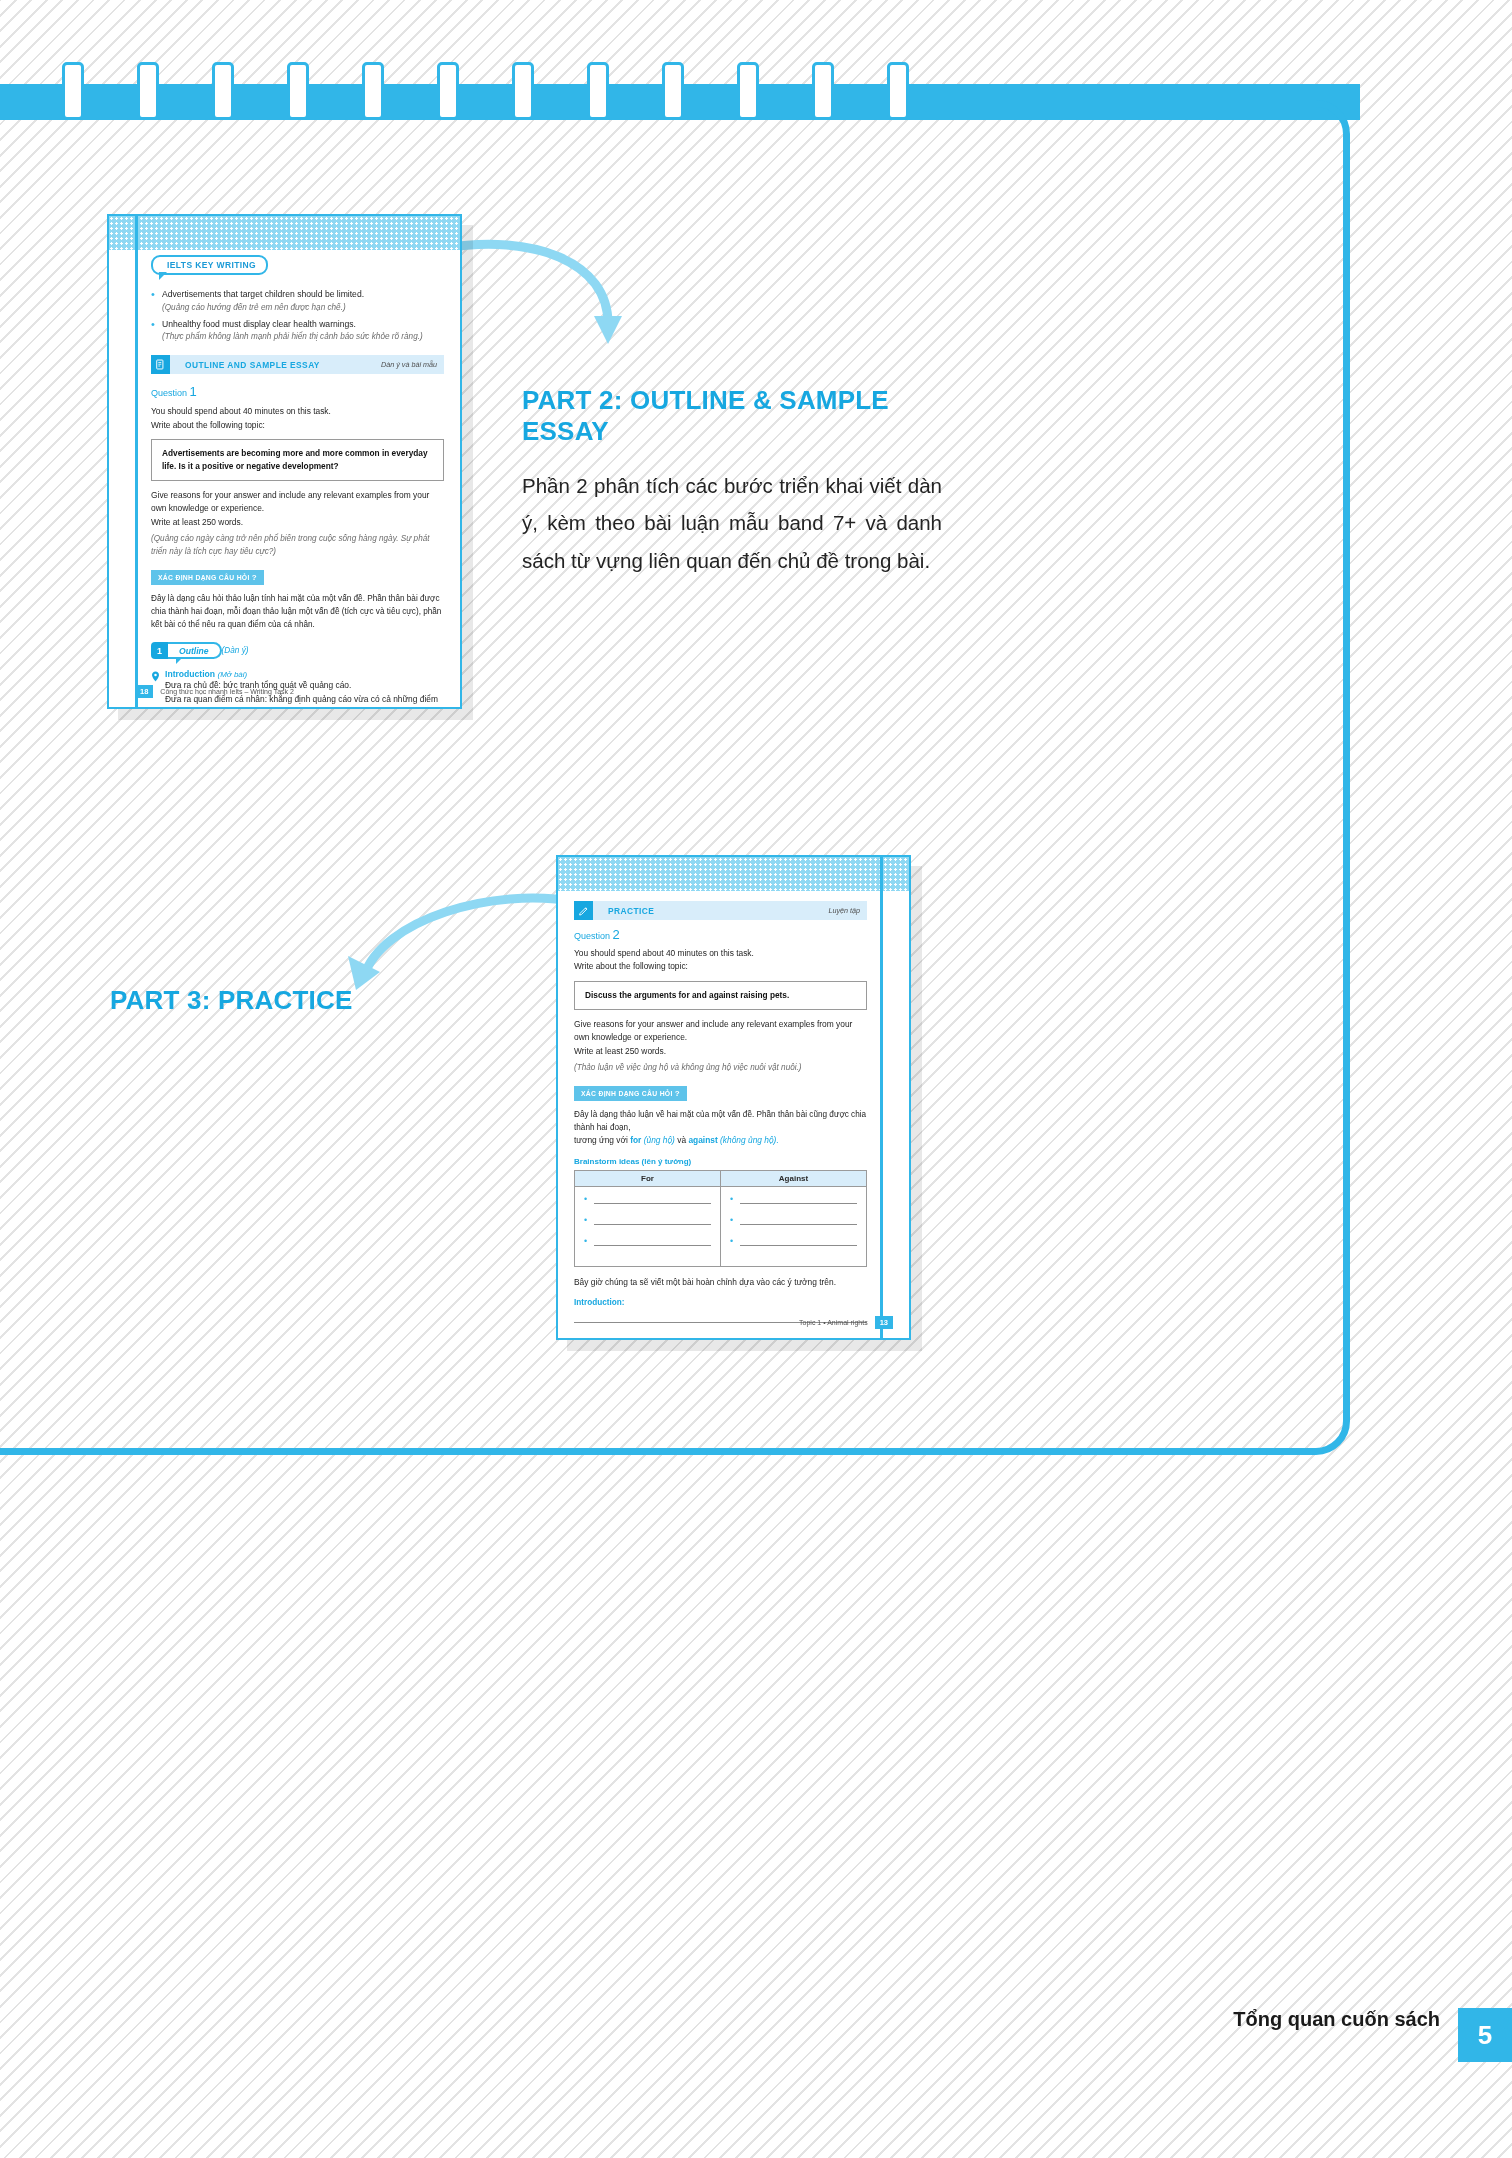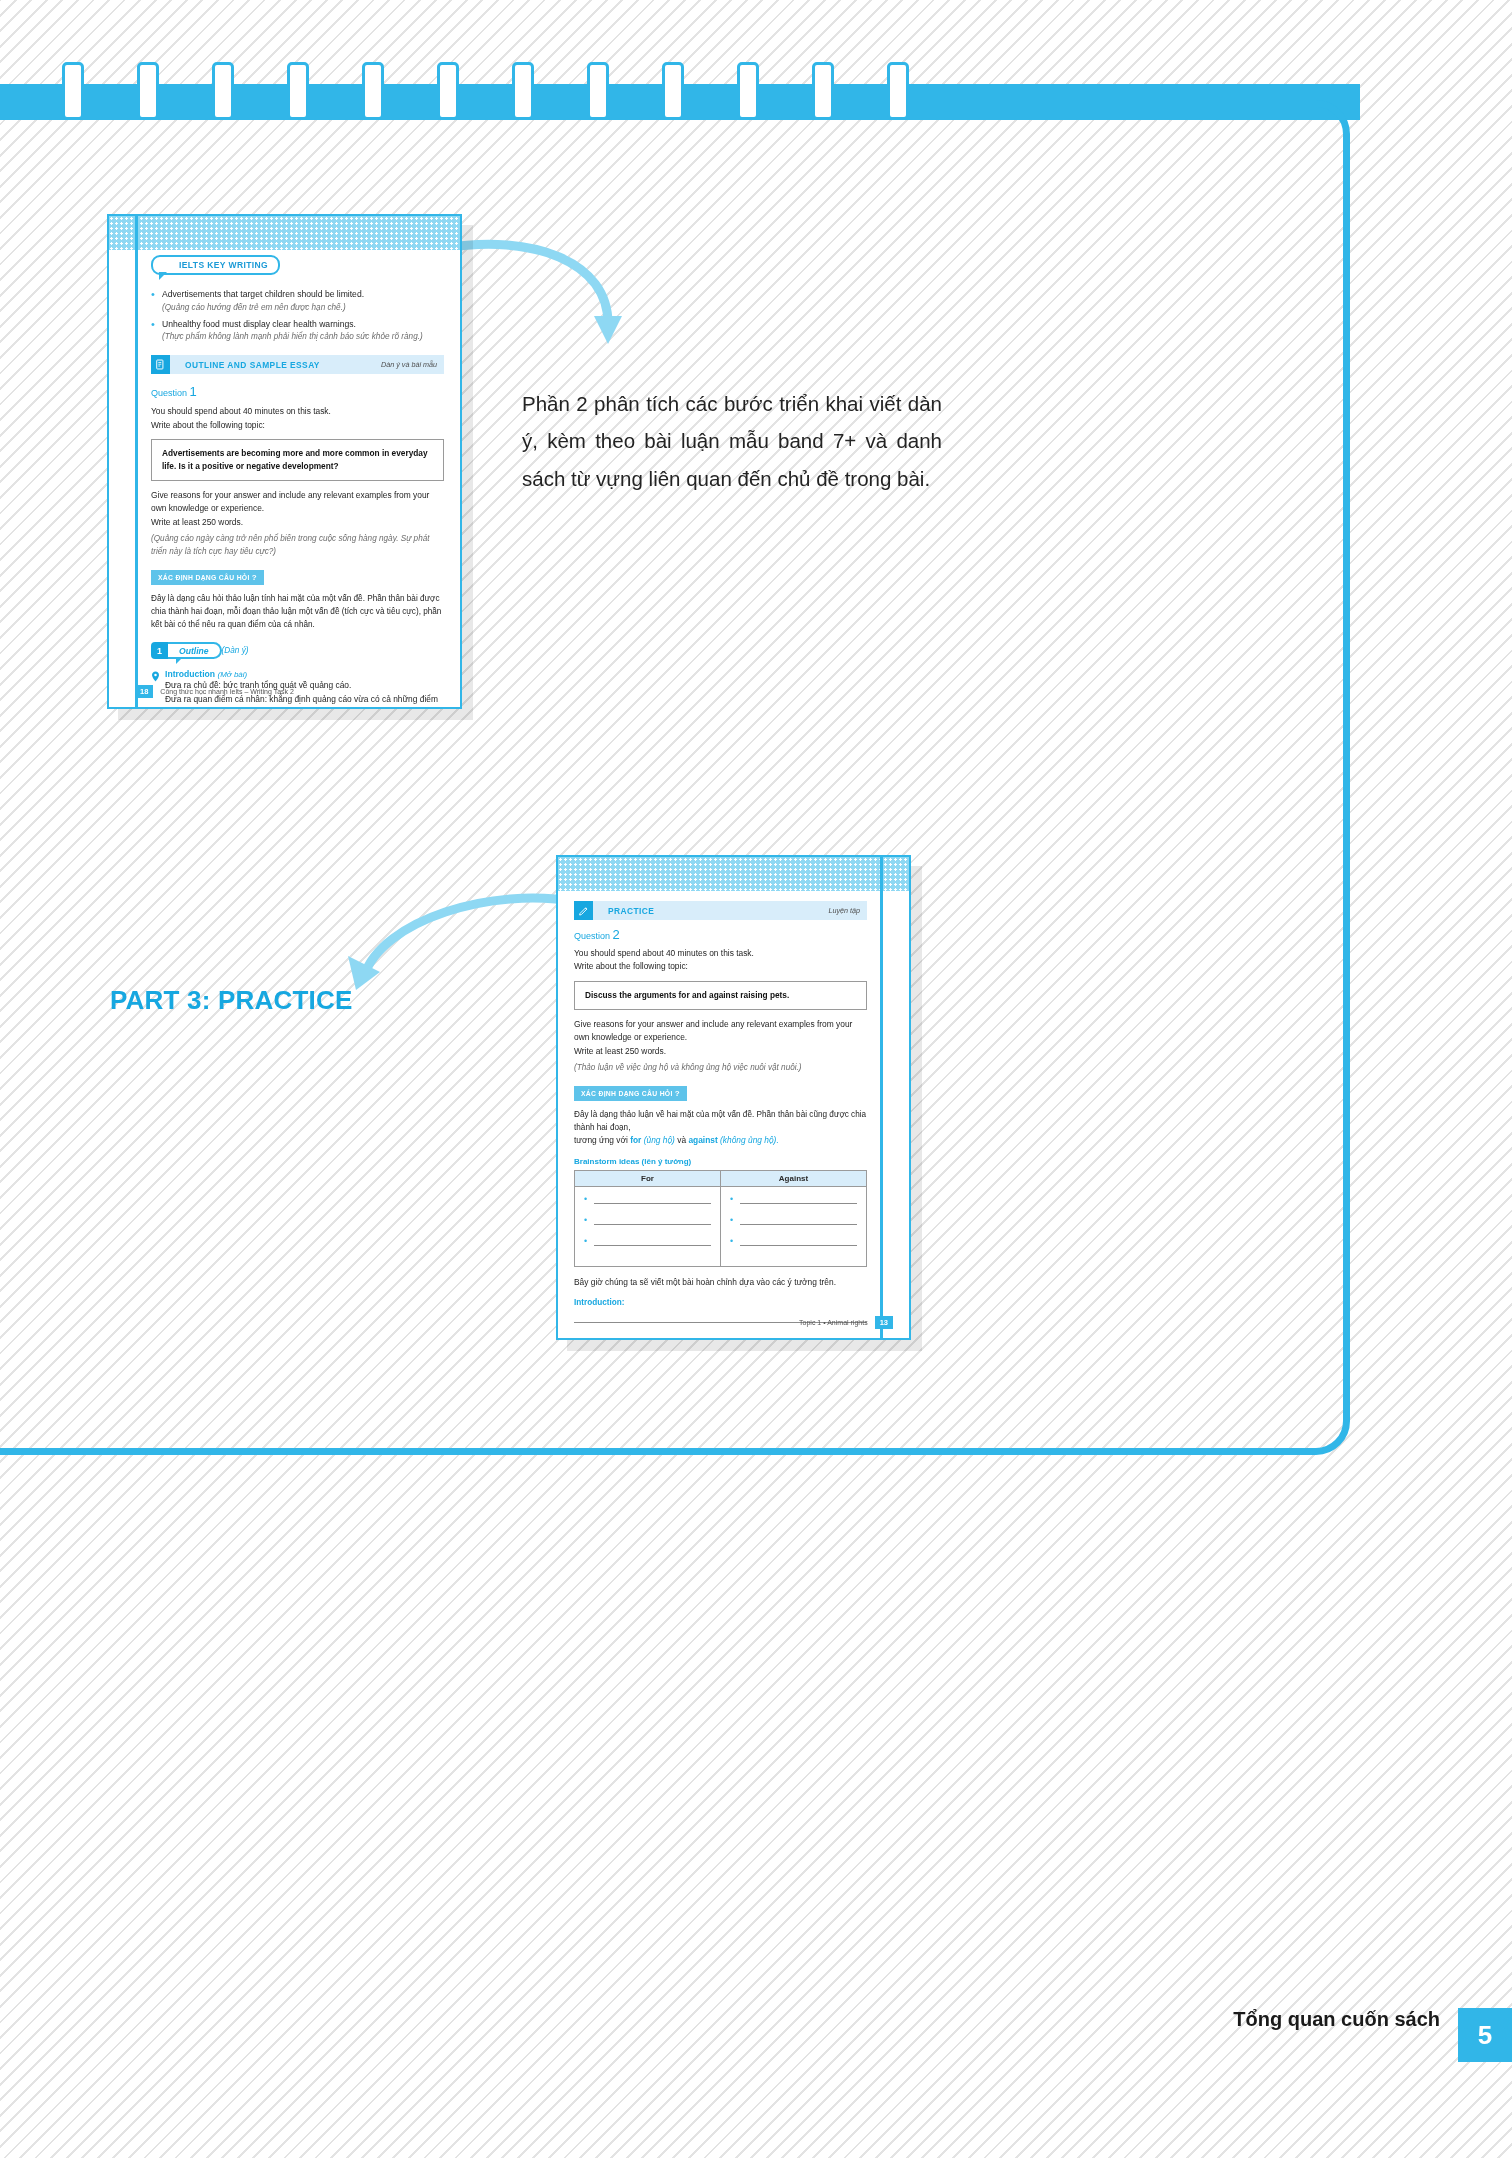--- a/index.html
+++ b/index.html
@@ -66,21 +66,21 @@
     width: 3px; background: #31b6e8;
   }
   .pg-body { position: absolute; left: 42px; top: 38px; right: 16px; }
 
   
   .tagbox {
     display: inline-block;
     border: 2px solid #31b6e8;
     border-radius: 9px;
     background: #ffffff;
-    padding: 3px 10px 3px 26px;
+    padding: 3px 10px 3px 14px;
     position: relative;
     font-size: 8.5px; font-weight: bold; letter-spacing: .4px;
     color: #1b9ad6;
   }
   .tagbox::after {
     content: ""; position: absolute; left: 6px; bottom: -7px;
     border-left: 8px solid #31b6e8;
     border-bottom: 8px solid transparent;
   }
   .keylist { margin-top: 13px; }
@@ -313,20 +313,21 @@
       <span class="ftxt">Công thức học nhanh Ielts – Writing Task 2</span>
     </div>
   </div>
 
   <svg class="arrow-svg" style="left:440px; top:238px; width:200px; height:130px;" viewBox="0 0 200 130">
     <path d="M5 10 C 90 -4, 170 22, 168 88" fill="none" stroke="#8ed8f3" stroke-width="9" stroke-linecap="round"></path>
     <path d="M154 78 L168 106 L182 78 Z" fill="#8ed8f3"></path>
   </svg>
 
   <div class="desc" style="left:522px; top:385px; width:420px;">
+    <h2>PART 2: OUTLINE &amp; SAMPLE ESSAY</h2>
     <p>Phần 2 phân tích các bước triển khai viết dàn ý, kèm theo bài luận mẫu band 7+ và danh sách từ vựng liên quan đến chủ đề trong bài.</p>
   </div>
 
   <div class="bookpage" style="left:556px; top:855px; width:355px; height:485px;">
     <div class="dotband"></div>
     <div class="spine" style="left:auto; right:26px;"></div>
 
     <div class="pg-body" style="left:16px; right:42px; top:44px;">
       <div class="secbar" style="margin-top:0">
         <span class="sicon">

